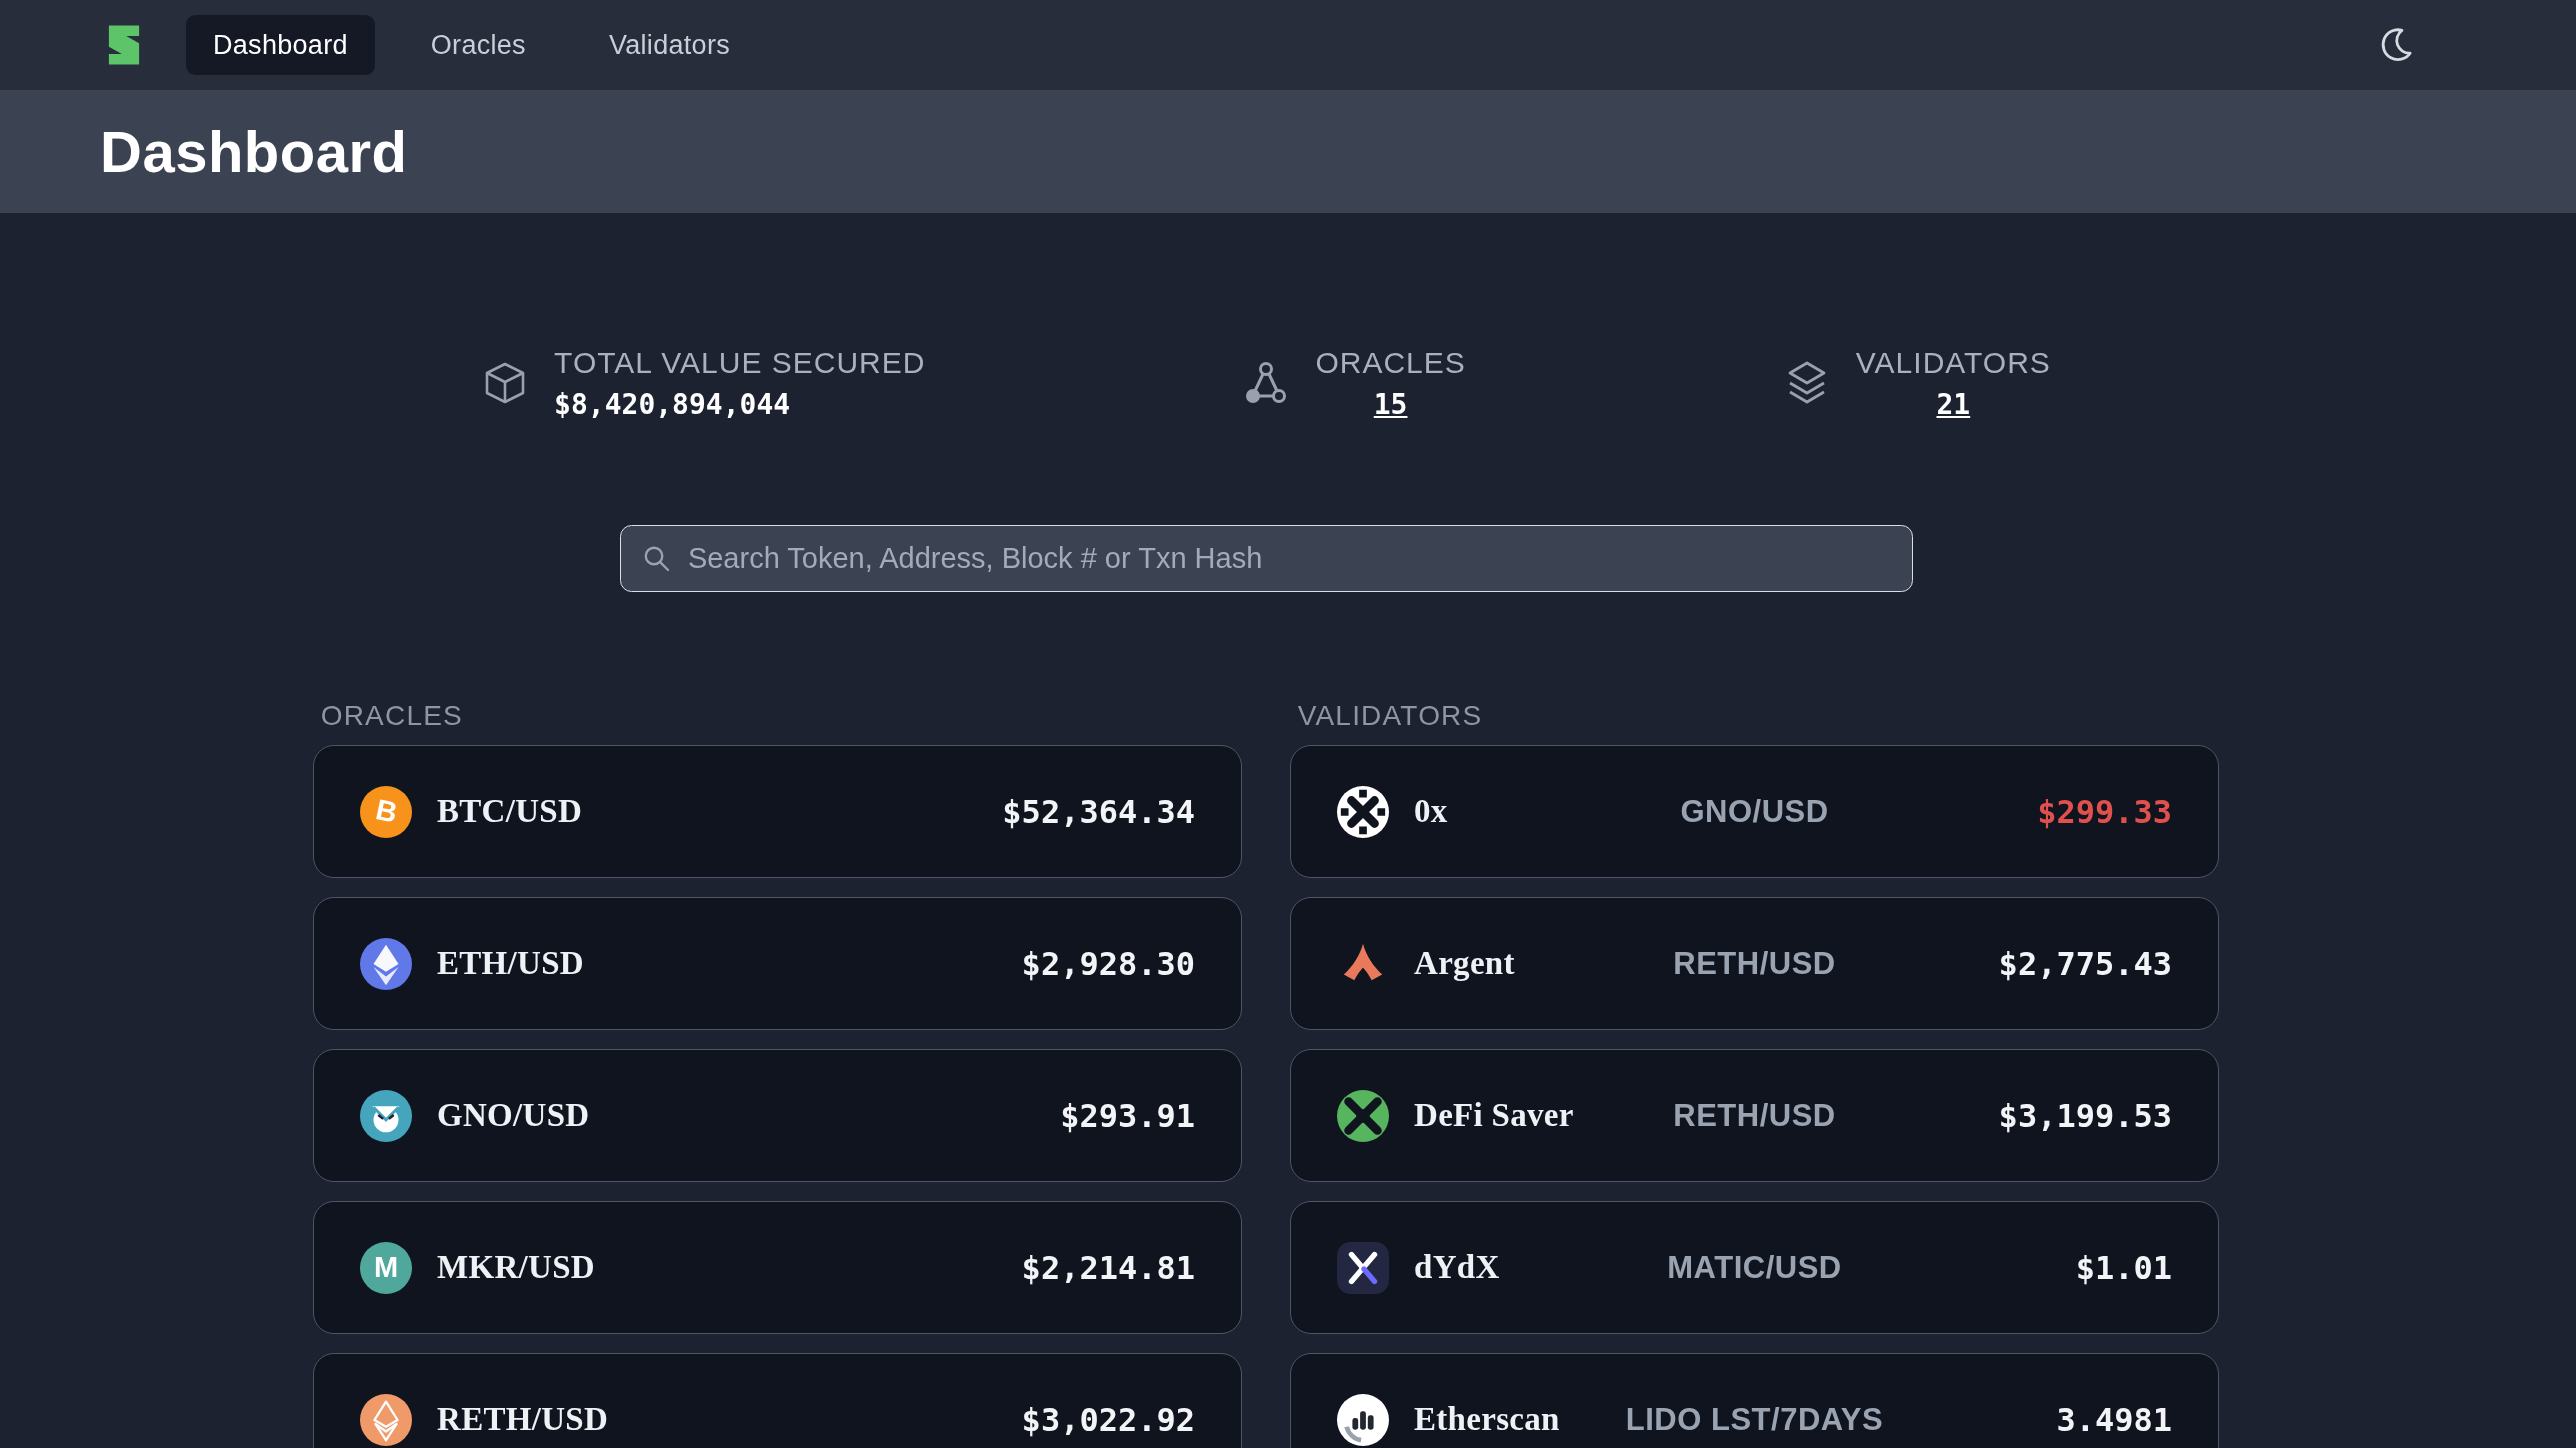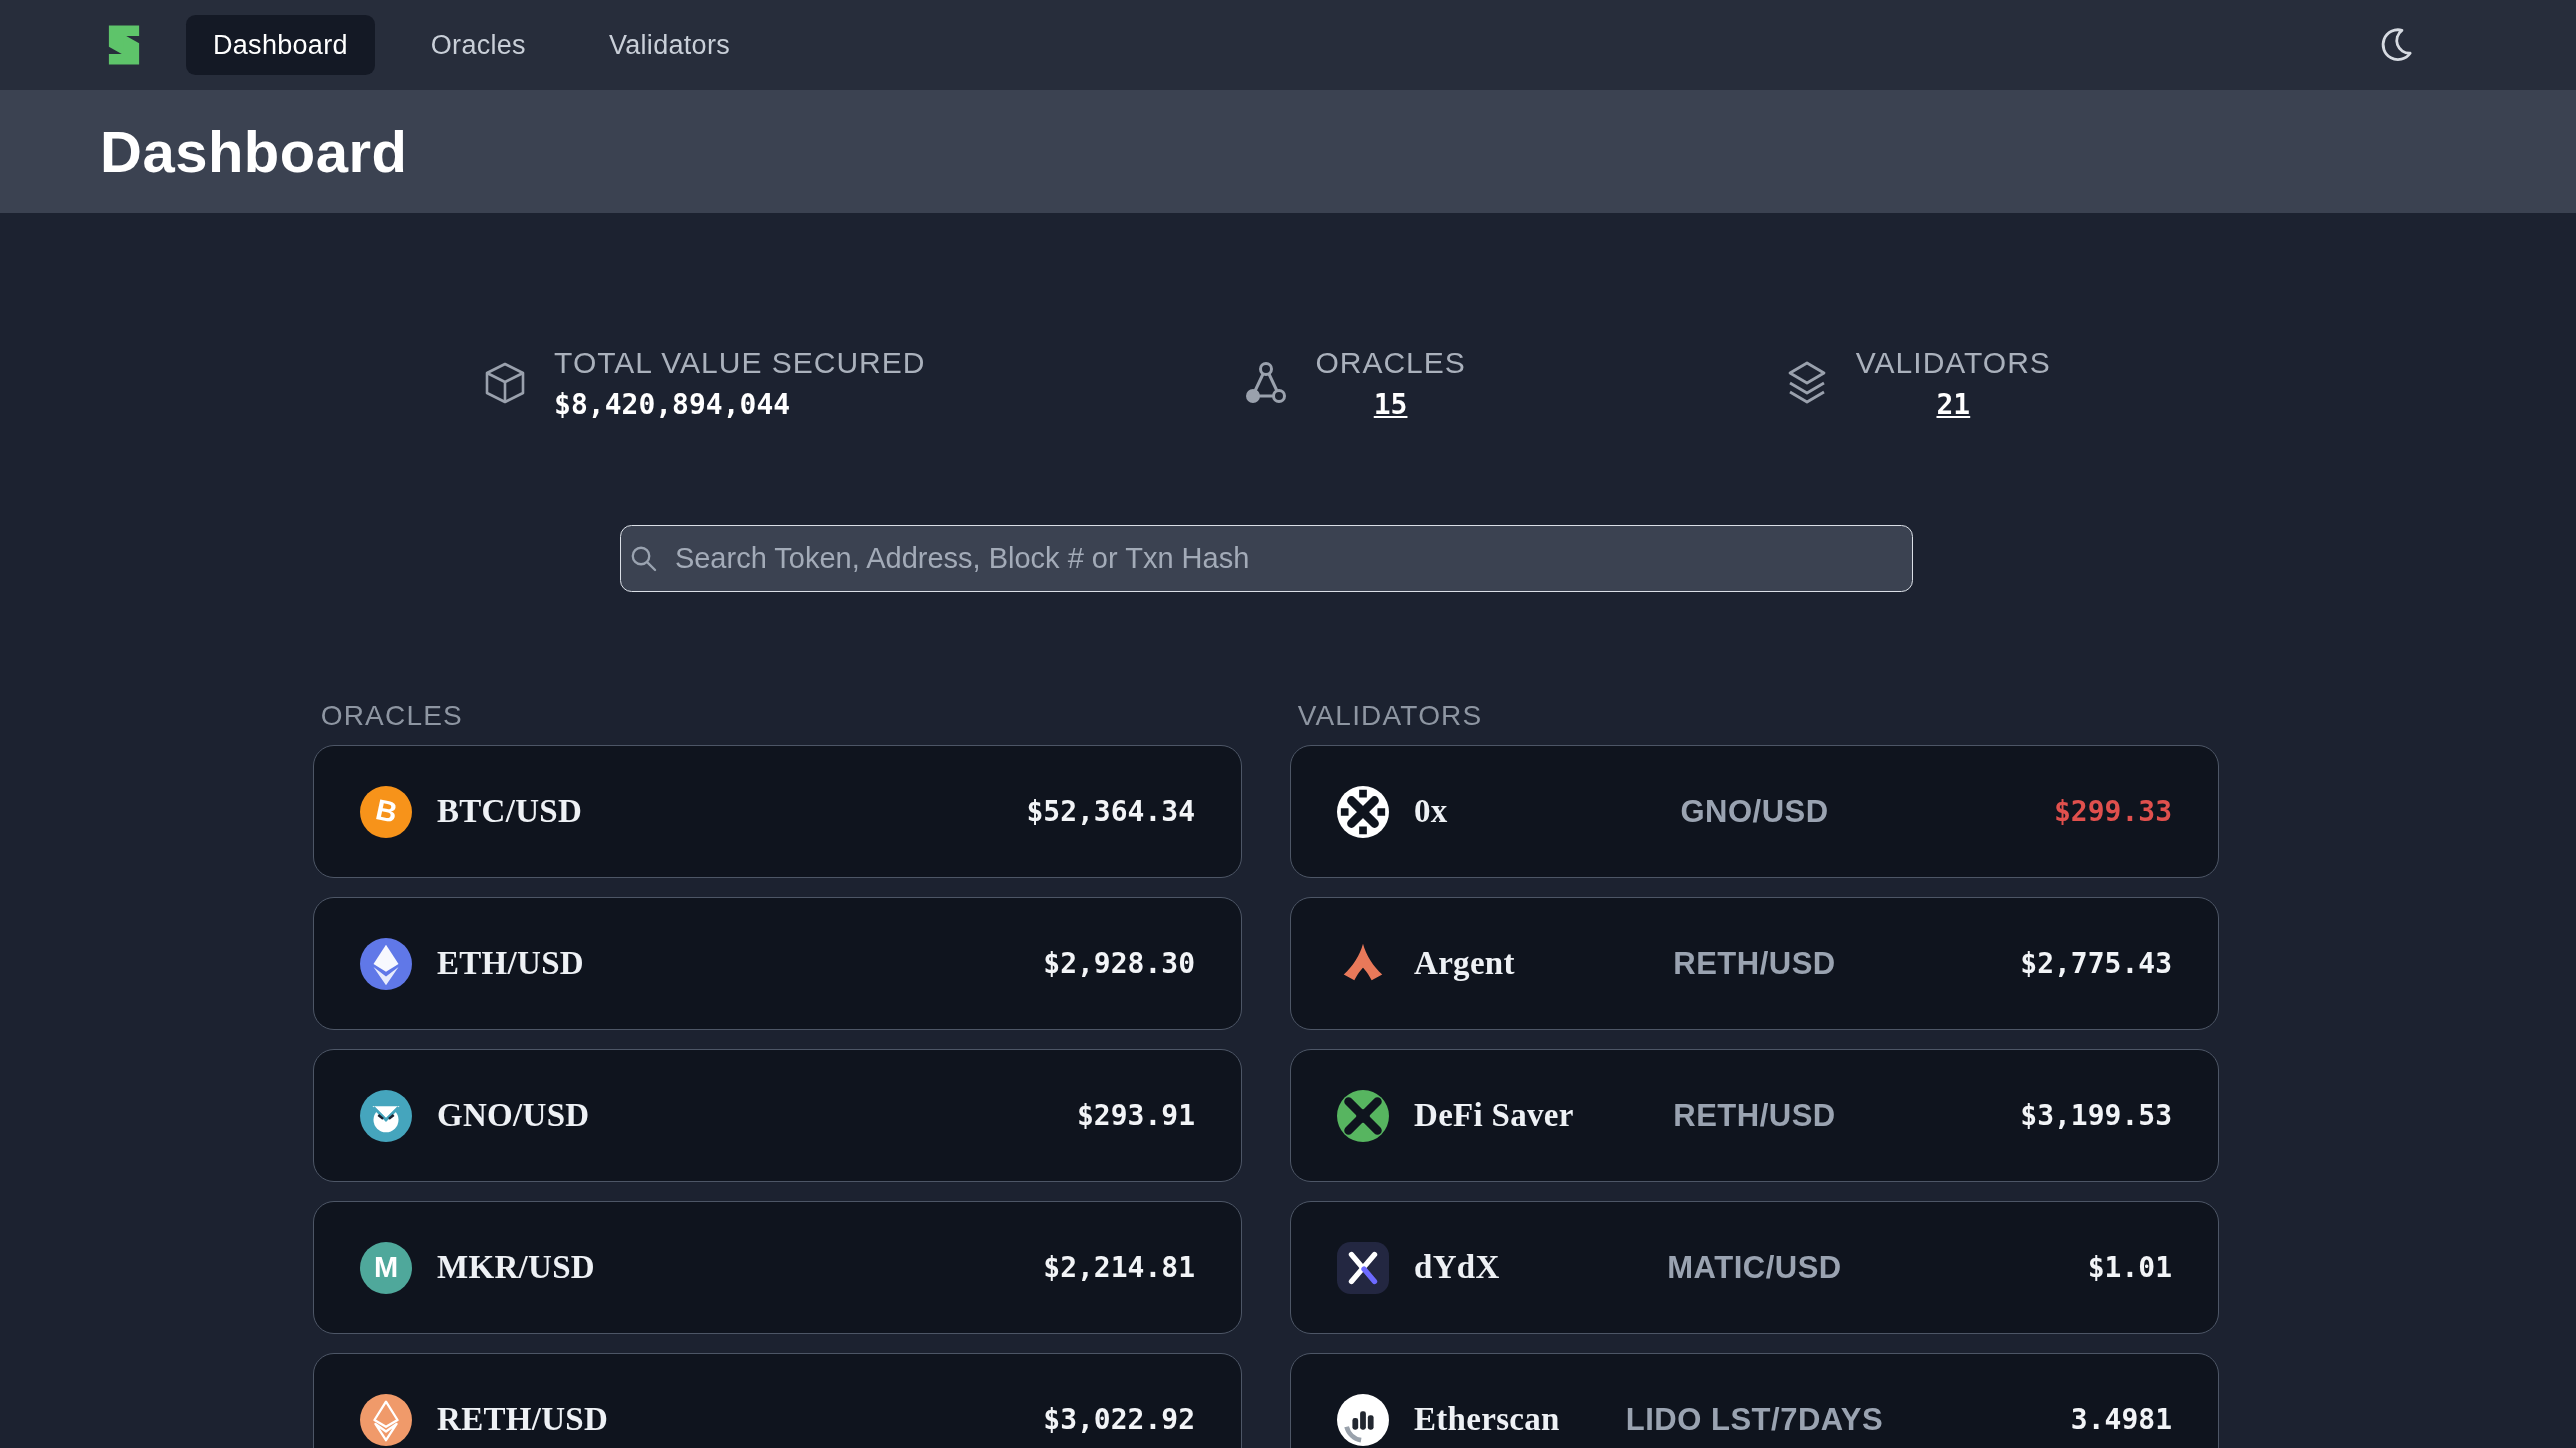--- a/index.html
+++ b/index.html
@@ -60,21 +60,21 @@
   .stat svg{width:48px;height:48px;flex:0 0 auto;}
   .stat-text{display:flex;flex-direction:column;justify-content:space-between;}
   .stat-label{font-size:30px;color:var(--label);letter-spacing:1px;}
   .stat-value{margin-top:7.7px;font-size:28px;font-weight:bold;color:#ffffff;}
   .stat.centered .stat-value{text-align:center;text-decoration:underline;}
 
   .search-row{margin-top:104px;display:flex;justify-content:center;}
   .search-box{
     width:1293px;height:67px;background:var(--band);
     border:1.9px solid #dbe0e7;border-radius:11.5px;
-    display:flex;align-items:center;gap:15.4px;padding:0 6px;
+    display:flex;align-items:center;gap:15.4px;padding:0 19px;
   }
   .search-box svg{width:33px;height:33px;flex:0 0 auto;}
   .search-box input{
     flex:1;background:transparent;border:none;outline:none;
     font-family:"Liberation Sans",sans-serif;
     font-size:29px;color:#e6e9ee;
   }
   .search-box input::placeholder{color:#a3abb8;}
 
   .columns{margin-top:108px;display:flex;gap:48px;}
@@ -97,21 +97,21 @@
   }
   .coin.sq{border-radius:13.5px;}
   .coin svg{width:52px;height:52px;display:block;}
   .coin .glyph{display:block;line-height:1;}
   .coin .tilt{transform:rotate(12deg);}
   .name{font-size:33px;font-weight:bold;color:#eef1f5;letter-spacing:0.3px;white-space:nowrap;font-family:Liberation Serif, serif;}
   .pair{
     position:absolute;left:50%;transform:translateX(-50%);
     font-size:31px;font-weight:600;color:var(--muted);letter-spacing:0.5px;white-space:nowrap;
   }
-  .price{margin-left:auto;font-size:28px;font-weight:bold;color:var(--text);white-space:nowrap;}
+  .price{margin-left:auto;font-size:32px;font-weight:bold;color:var(--text);white-space:nowrap;}
   .price.down{color:var(--red);}
 </style>
 </head>
 <body>
 
 <nav class="topnav">
   <svg class="logo" viewBox="0 0 54 52">
     <path d="M10 4 H44 V16 H28 V38 L10 28 Z" fill="#5ec46a"></path>
     <path d="M10 4 H44 V16 H28 V38 L10 28 Z" transform="rotate(180 27 26)" fill="#5ec46a"></path>
   </svg>

